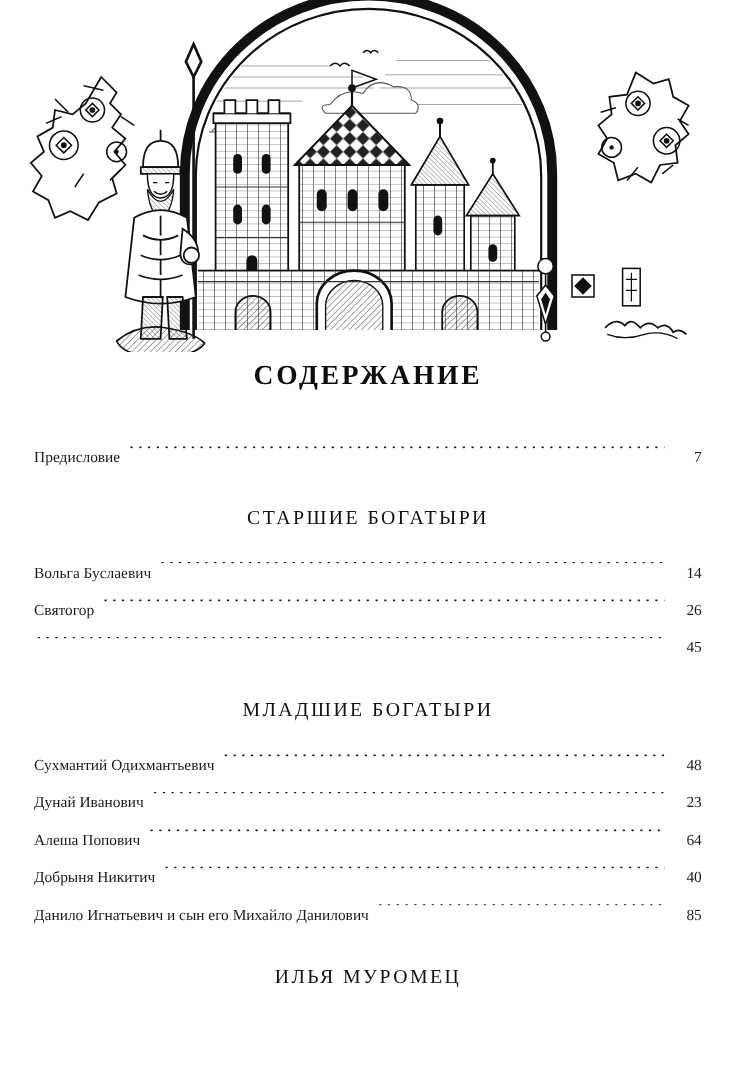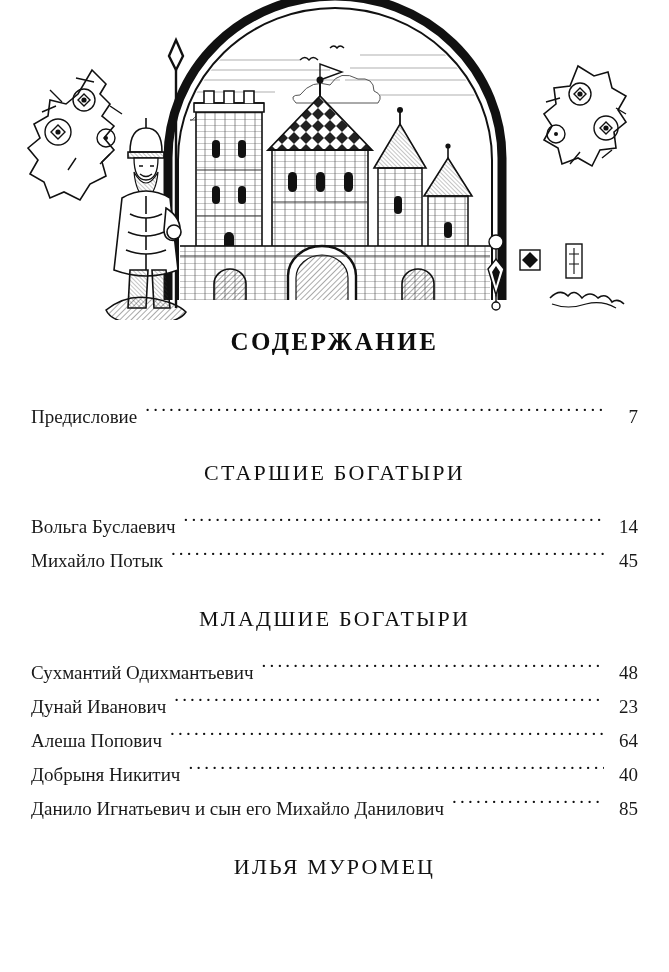--- a/index.html
+++ b/index.html
@@ -48,21 +48,21 @@
   .contents {
     margin: 0 auto;
     width: 607px;
     padding-top: 30px;
     box-sizing: border-box;
   }
 
   .entry {
     display: flex;
     align-items: baseline;
-    font-size: 19px;
+    font-size: 14px;
     line-height: 34px;
     white-space: nowrap;
   }
   .entry .label {
     flex: 0 0 auto;
     padding-right: 6px;
   }
   .entry .leader {
     flex: 1 1 auto;
     overflow: hidden;
@@ -82,21 +82,21 @@
   }
   .entry .page-num {
     flex: 0 0 auto;
     padding-left: 6px;
     text-align: right;
     min-width: 26px;
   }
 
   .section-head {
     text-align: center;
-    font-size: 22px;
+    font-size: 18px;
     letter-spacing: 2.2px;
     font-family: "Liberation Serif", serif;
     color: #111;
   }
 
   .gap-preface   { height: 14px; }
   .gap-a { height: 26px; }
   .gap-b { height: 24px; }
   .gap-c { height: 28px; }
   .gap-d { height: 24px; }
@@ -342,21 +342,25 @@
       <div class="gap-a"></div>
       <div class="section-head">СТАРШИЕ БОГАТЫРИ</div>
       <div class="gap-b"></div>
 
       <div class="entry">
         <span class="label">Вольга Буслаевич</span>
         <span class="leader"></span>
         <span class="page-num">14</span>
       </div>
       <div class="entry">
-        <span class="label">Михайло Потык</span>
+        <span class="label">Святогор</span>
+        <span class="leader"></span>
+        <span class="page-num">26</span>
+      </div>
+      <div class="entry">
         <span class="leader"></span>
         <span class="page-num">45</span>
       </div>
     </div>
 
     <div class="sec-group">
       <div class="gap-c"></div>
       <div class="section-head">МЛАДШИЕ БОГАТЫРИ</div>
       <div class="gap-d"></div>
 

